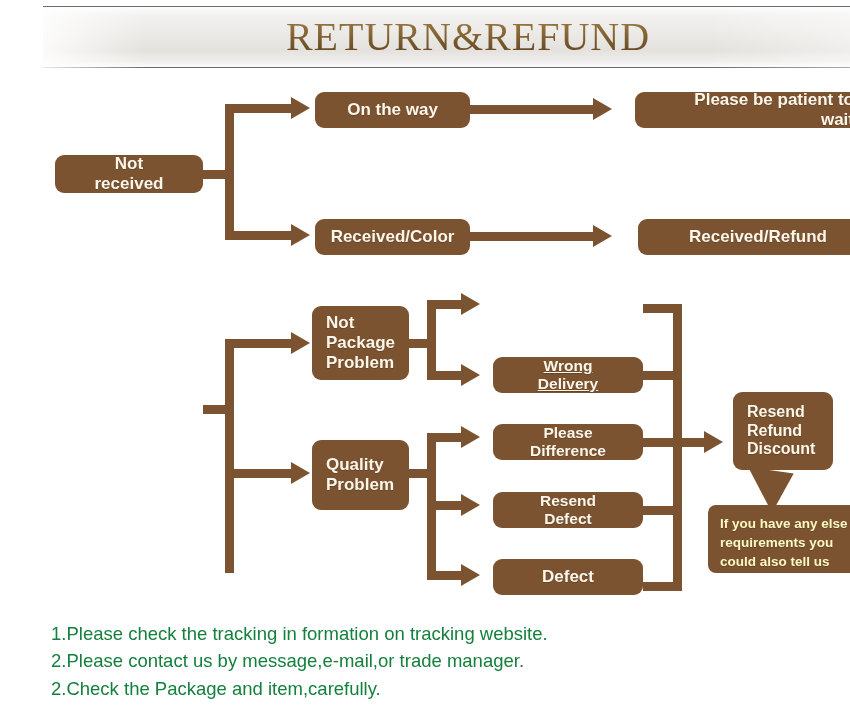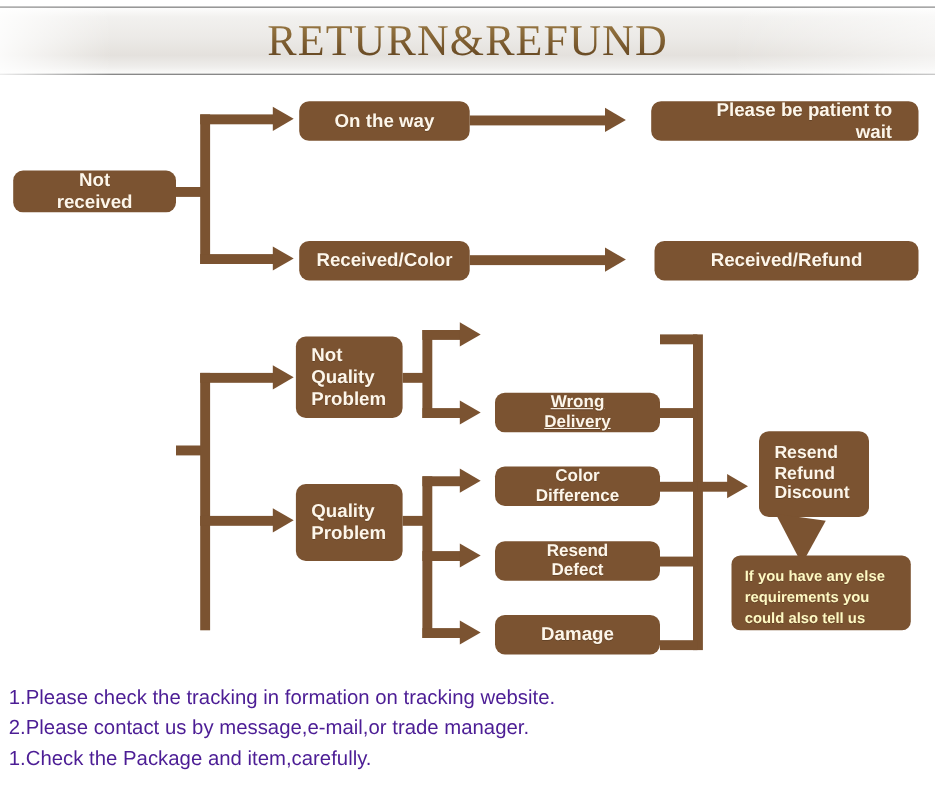--- a/index.html
+++ b/index.html
@@ -2,21 +2,21 @@
 <html><head>
 <meta charset="utf-8">
 <title>Return &amp; Refund Flowchart</title>
 <style>
   html,body{margin:0;padding:0;background:#ffffff;}
   body{
     font-family:"Liberation Sans", sans-serif;
     width:850px;height:721px;overflow:hidden;position:relative;
     -webkit-font-smoothing:antialiased;
   }
-  #page{position:relative;width:678px;height:721px;background:#fff;}
+  #page{position:relative;width:678px;height:721px;background:#fff;margin-left:43px;}
 
   
   .banner{
     position:absolute;left:0;top:6px;width:850px;height:62px;
     background:linear-gradient(to bottom,
        #fdfdfd 0%, #f2f1ef 14%, #eceae7 45%, #e4e1dd 72%, #efeeec 90%, #fbfbfa 100%);
     border-top:1.5px solid #6b6b6b;
     border-bottom:1.5px solid #6b6b6b;
     box-sizing:border-box;
     display:flex;align-items:center;justify-content:center;
@@ -68,21 +68,21 @@
   .bubble-tail{
     position:absolute;width:0;height:0;
     border-left:16px solid transparent;
     border-right:30px solid transparent;
     border-bottom:42px solid #7b5331;
   }
 
   
   .notes{position:absolute;left:8px;top:620px;width:700px;}
   .note{
-    font-size:18.5px;color:#4c1d95;line-height:1.48;
+    font-size:18.5px;color:#15803d;line-height:1.48;
     font-family:"Liberation Sans", sans-serif;white-space:pre;
   }
 </style>
 </head>
 <body>
 
 <div id="page">
 
   <div class="banner">
     <div class="banner-sheen"></div>
@@ -116,21 +116,21 @@
   <div class="hline" style="left:160px;top:405px;width:26px;"></div>
   <div class="vline" style="left:182px;top:339px;height:234px;"></div>
 
   <div class="hline" style="left:182px;top:339px;width:68px;"></div>
   <div class="arrow" style="left:248px;top:332px;"></div>
 
   <div class="hline" style="left:182px;top:469px;width:68px;"></div>
   <div class="arrow" style="left:248px;top:462px;"></div>
 
   <div class="node multiline" style="left:269px;top:306px;width:97px;height:74px;white-space:pre;">Not
-Quality
+Package
 Problem</div>
   <div class="node multiline" style="left:269px;top:440px;width:97px;height:70px;white-space:pre;">Quality
 Problem</div>
 
   <div class="hline" style="left:366px;top:339px;width:22px;"></div>
   <div class="vline" style="left:384px;top:300px;height:80px;"></div>
   <div class="hline" style="left:384px;top:300px;width:36px;"></div>
   <div class="arrow" style="left:418px;top:293px;"></div>
   <div class="hline" style="left:384px;top:371px;width:36px;"></div>
   <div class="arrow" style="left:418px;top:364px;"></div>
@@ -139,23 +139,23 @@
 
   <div class="hline" style="left:366px;top:469px;width:22px;"></div>
   <div class="vline" style="left:384px;top:433px;height:147px;"></div>
   <div class="hline" style="left:384px;top:433px;width:36px;"></div>
   <div class="arrow" style="left:418px;top:426px;"></div>
   <div class="hline" style="left:384px;top:501px;width:36px;"></div>
   <div class="arrow" style="left:418px;top:494px;"></div>
   <div class="hline" style="left:384px;top:571px;width:36px;"></div>
   <div class="arrow" style="left:418px;top:564px;"></div>
 
-  <div class="node small" style="left:450px;top:424px;width:150px;height:36px;">Color Difference</div>
+  <div class="node small" style="left:450px;top:424px;width:150px;height:36px;">Please Difference</div>
   <div class="node small" style="left:450px;top:492px;width:150px;height:36px;">Resend Defect</div>
-  <div class="node" style="left:450px;top:559px;width:150px;height:36px;">Damage</div>
+  <div class="node" style="left:450px;top:559px;width:150px;height:36px;">Defect</div>
 
   <div class="vline" style="left:630px;top:304px;height:287px;"></div>
   <div class="hline" style="left:600px;top:304px;width:34px;"></div>
   <div class="hline" style="left:600px;top:371px;width:34px;"></div>
   <div class="hline" style="left:600px;top:438px;width:34px;"></div>
   <div class="hline" style="left:600px;top:506px;width:34px;"></div>
   <div class="hline" style="left:600px;top:582px;width:34px;"></div>
   <div class="hline" style="left:634px;top:438px;width:30px;"></div>
   <div class="arrow" style="left:661px;top:431px;"></div>
 
@@ -164,16 +164,16 @@
 Discount</div>
 
   <div class="bubble-tail" style="left:702px;top:470px;transform:rotate(188deg);"></div>
   <div class="bubble" style="left:665px;top:505px;width:163px;height:68px;white-space:pre;">If you have any else
 requirements you
 could also tell us</div>
 
   <div class="notes">
     <div class="note">1.Please check the tracking in formation on tracking website.</div>
     <div class="note">2.Please contact us by message,e-mail,or trade manager.</div>
-    <div class="note">1.Check the Package and item,carefully.</div>
+    <div class="note">2.Check the Package and item,carefully.</div>
   </div>
 
 </div>
 
 </body></html>

